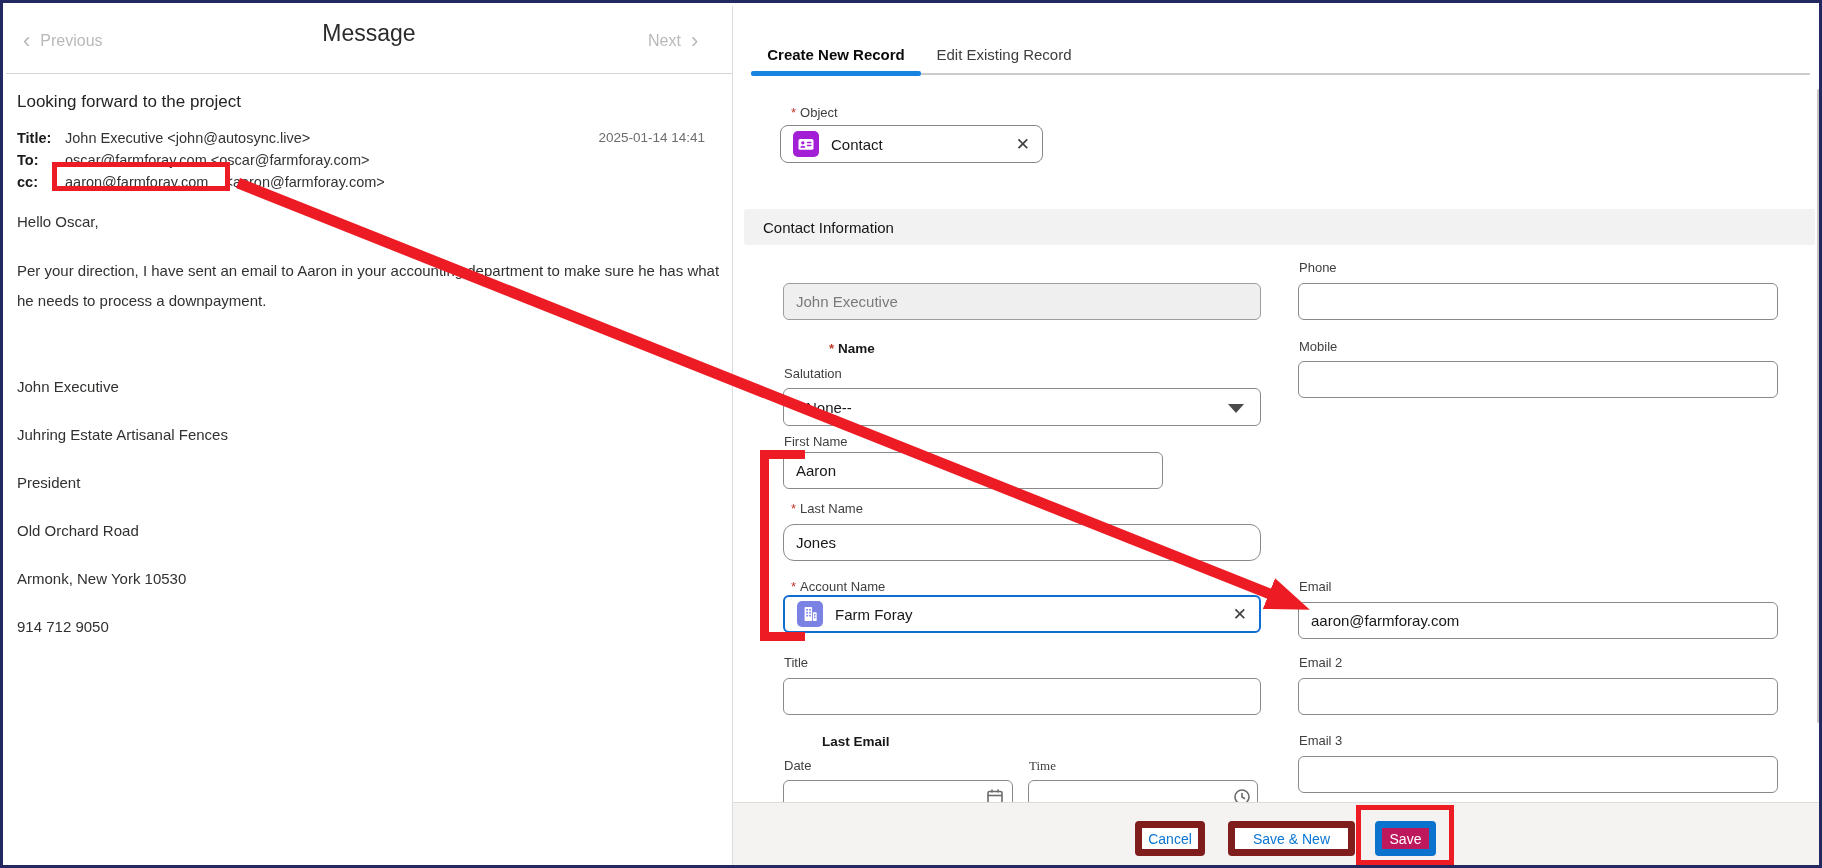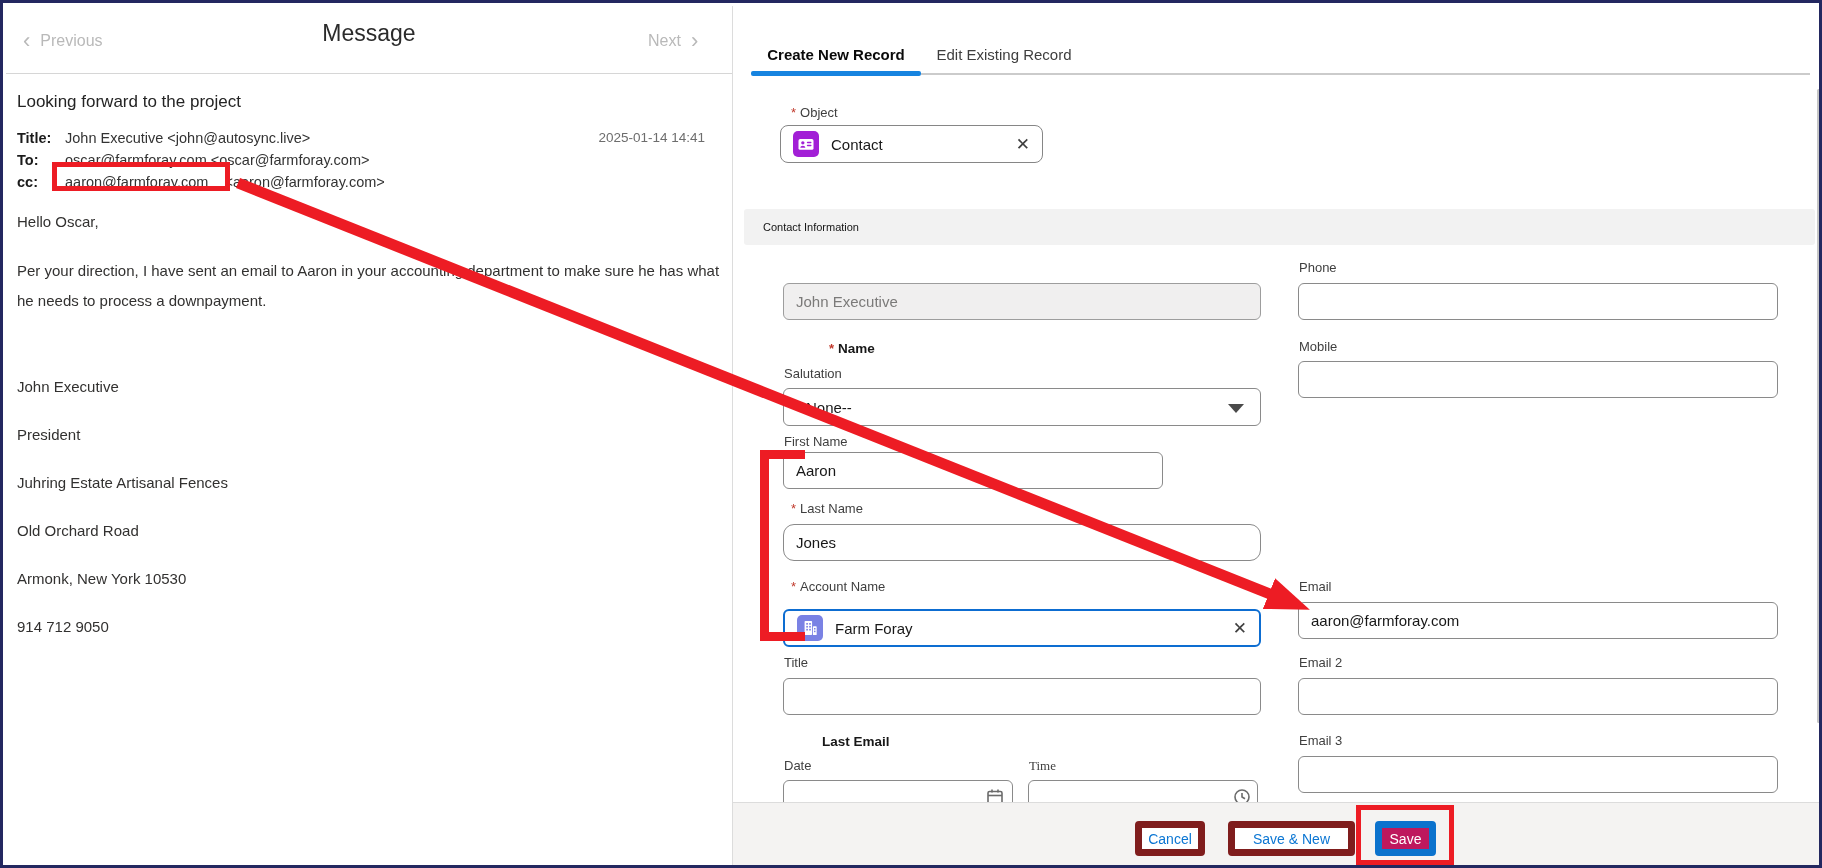--- a/index.html
+++ b/index.html
@@ -34,21 +34,21 @@
   .inp.dis{background:#f0efef;color:#7b7a79;border-color:#9d9d9d;}
   .lookup{position:absolute;display:flex;align-items:center;gap:12px;background:#fff;
           border:1px solid #868686;border-radius:8px;padding:0 12px;}
   .lookup.focused{border:2px solid #0d6dd1;border-radius:6px;}
   .pill-icon{width:26px;height:26px;border-radius:5px;flex:0 0 26px;display:flex;align-items:center;justify-content:center;}
   .lookup-text{flex:1;font-size:15px;color:#181818;}
   .clear-x{font-size:17px;color:#3f3f3f;cursor:pointer;}
   .selectbox{position:absolute;display:flex;align-items:center;background:#fff;border:1px solid #8a8a8a;
              border-radius:6px;padding:0 12px;font-size:15px;color:#181818;cursor:pointer;}
   .caret{width:0;height:0;border-left:8px solid transparent;border-right:8px solid transparent;border-top:9px solid #4a4a4a;position:absolute;right:16px;top:15px;}
-  .section-bar{background:#f2f2f2;border-radius:3px;font-size:11px;color:#141414;display:flex;align-items:center;padding-left:19px;}
+  .section-bar{background:#f2f2f2;border-radius:3px;font-size:15px;color:#141414;display:flex;align-items:center;padding-left:19px;}
   .footer{background:#f4f3f2;border-top:1px solid #dcdcdc;z-index:10;}
   .btn{position:absolute;height:35px;border-radius:4px;border:7px solid #7f1d1d;background:#fff;
        color:#0b76d3;font-size:14px;display:flex;align-items:center;justify-content:center;cursor:pointer;}
   .btn-primary{background:#be185d;border-color:#0b72cd;color:#fff;}
   
   .anno{z-index:50;pointer-events:none;}
   .redbox{border:5px solid #ed1c24;}
   .redbar{background:#ed1c24;}
   .field-icon{position:absolute;pointer-events:none;}
 </style>
@@ -91,22 +91,22 @@
   <div class="abs hrow" style="left:62px;top:169px;">
     <span>aaron@farmforay.com</span>
     <span style="margin-left:12px;">&lt;aaron@farmforay.com&gt;</span>
   </div>
 
   <div class="abs bodytxt" style="left:14px;top:210px;">Hello Oscar,</div>
   <div class="abs bodytxt para" style="left:14px;top:253px;width:706px;">Per your direction, I have sent an email to Aaron in your accounting department to make sure he has what he needs to process a downpayment.</div>
 
   <div class="abs bodytxt sig" style="left:14px;top:360px;">
     <div>John Executive</div>
+    <div>Juhring Estate Artisanal Fences</div>
     <div>President</div>
-    <div>Juhring Estate Artisanal Fences</div>
     <div>Old Orchard Road</div>
     <div>Armonk, New York 10530</div>
     <div>914 712 9050</div>
   </div>
 
   <div class="abs tab tab-active" style="left:748px;top:43px;width:170px;">Create New Record</div>
   <div class="abs tab tab-idle" style="left:918px;top:43px;width:166px;">Edit Existing Record</div>
   <div class="abs tab-underline" style="left:748px;top:68px;width:170px;height:5px;"></div>
   <div class="abs tab-line" style="left:918px;top:70px;width:889px;height:2px;"></div>
   <div class="abs scrollbar" style="left:1814px;top:86px;width:3px;height:634px;"></div>
@@ -154,21 +154,21 @@
   <input class="inp" style="left: 780px; top: 449px; width: 380px;" value="Aaron">
 
   <div class="abs flabel" style="left:788px;top:498px;">
     <span class="req">*</span><span>Last Name</span>
   </div>
   <input class="inp" style="left: 780px; top: 521px; width: 478px; border-radius: 11px;" value="Jones">
 
   <div class="abs flabel" style="left:788px;top:576px;">
     <span class="req">*</span><span>Account Name</span>
   </div>
-  <div class="lookup focused" style="left:780px;top:606px;width:478px;height:38px;">
+  <div class="lookup focused" style="left:780px;top:592px;width:478px;height:38px;">
     <span class="pill-icon" style="background:#7a82e4;">
       <svg width="20" height="20" viewBox="0 0 24 24">
         <rect x="5.5" y="3.5" width="9" height="17" rx="1" fill="#fff"></rect>
         <rect x="15.5" y="10" width="4.5" height="10.5" rx="0.8" fill="#fff"></rect>
         <rect x="7.5" y="6" width="2" height="2" fill="#7a82e4"></rect>
           <rect x="11" y="6" width="2" height="2" fill="#7a82e4"></rect>
         <rect x="7.5" y="9.5" width="2" height="2" fill="#7a82e4"></rect>
           <rect x="11" y="9.5" width="2" height="2" fill="#7a82e4"></rect>
         <rect x="7.5" y="13" width="2" height="2" fill="#7a82e4"></rect>
           <rect x="11" y="13" width="2" height="2" fill="#7a82e4"></rect>

